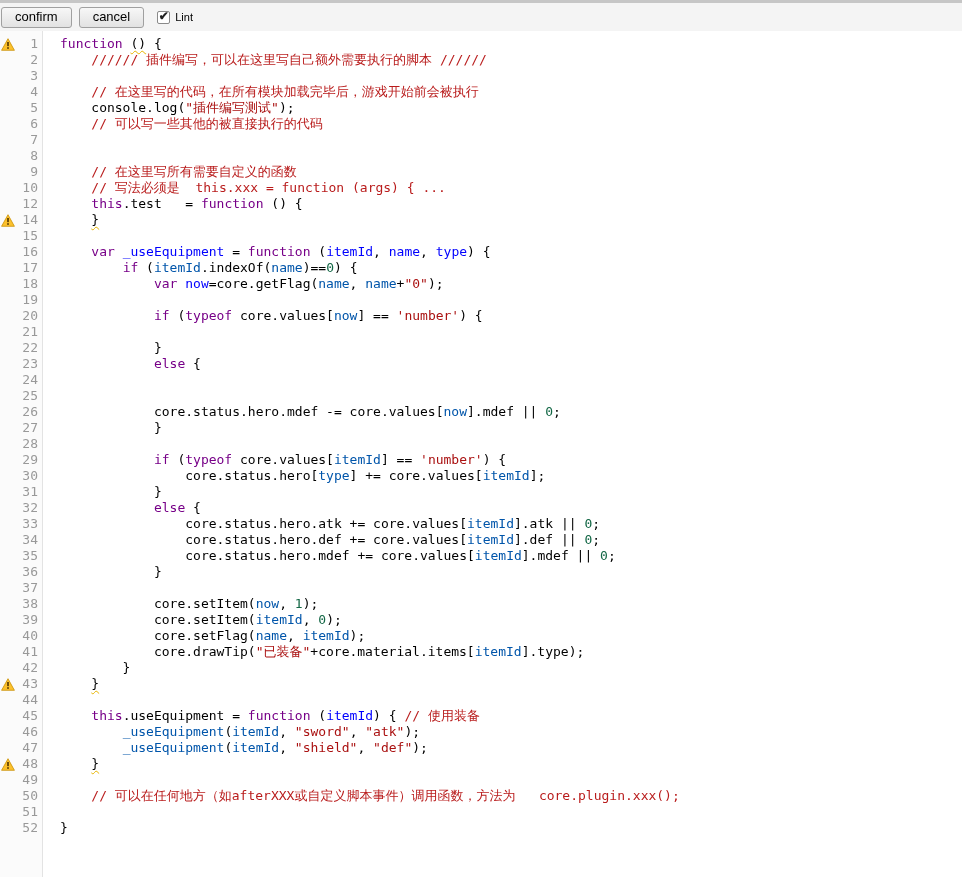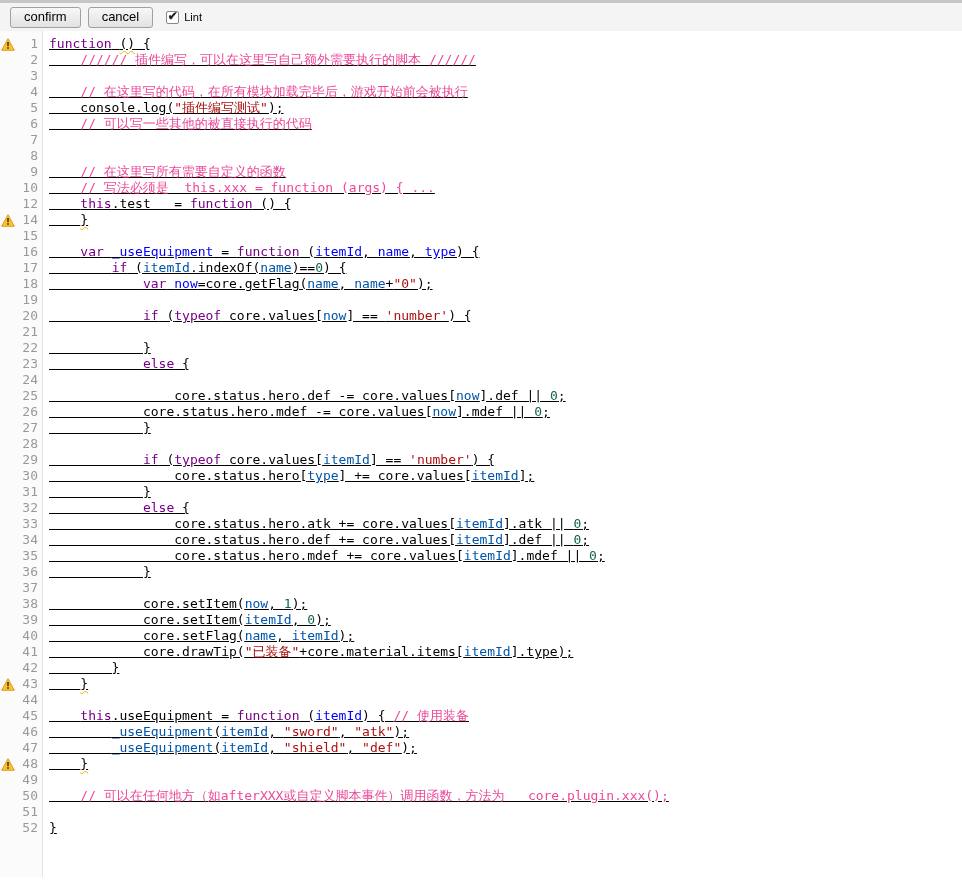--- a/index.html
+++ b/index.html
@@ -1,21 +1,21 @@
 <!DOCTYPE html>
 <html><head>
 <meta charset="utf-8">
 <style>
   * { margin:0; padding:0; box-sizing:border-box; }
   html,body { width:962px; height:880px; background:#fff; font-family:"Liberation Sans", sans-serif; overflow:hidden; }
 
   
   .toolbar {
     height:31px; background:#f4f4f4; border-top:3px solid #c6c6c6;
-    display:flex; align-items:center; padding-left:10px;
+    display:flex; align-items:center; padding-left:1px;
   }
   .btn {
     font-family:"Liberation Sans", sans-serif; font-size:13px; color:#000;
     background:linear-gradient(180deg,#f7f7f7,#e2e2e2);
     border:1px solid #a0a0a0; border-radius:3px;
     padding:2px 13px 3px 13px; margin-right:7px; height:21px; line-height:14px;
   }
   .lint-toggle { display:flex; align-items:center; margin-left:6px; cursor:default; }
   .cbx {
     width:13px; height:13px; border:1px solid #8a8a8a; background:#fff; border-radius:2px;
@@ -36,24 +36,24 @@
     position:absolute; left:0; top:0; bottom:0; width:43px;
     background:#fbfbfb; border-right:1px solid #e3e3e3;
   }
   .line { position:relative; display:flex; height:16px; line-height:16px; white-space:pre; }
   .g-icon { width:16px; flex:0 0 16px; display:flex; align-items:center; justify-content:center; }
   .g-icon svg { display:block; }
   .g-num {
     width:26px; flex:0 0 26px; text-align:right; padding-right:4px;
     color:#999; font-size:13px;
   }
-  .code { padding-left:7px; color:#000;text-decoration:underline; }
+  .code { padding-left:18px; color:#000; }
 
   .tk-k { color:#708; }          
-  .tk-c { color:#ec4899; }          
+  .tk-c { color:#b91c1c; }          
   .tk-s { color:#a11; }          
   .tk-n { color:#164; }          
   .tk-d { color:#00f; }          
   .tk-v { color:#05a; }          
   .tk-p { color:#000; }          
   .tk-w {
     color:#000;
     text-decoration-line:underline; text-decoration-style:wavy;
     text-decoration-color:#e7b400; text-decoration-thickness:1px;
     text-underline-offset:2px;
@@ -212,21 +212,20 @@
   </div>
 
   <div class="line">
     <span class="g-icon"></span>
     <span class="g-num">24</span>
   </div>
 
   <div class="line">
     <span class="g-icon"></span>
     <span class="g-num">25</span>
-    <span class="code"><span class="tk-p">                core.status.hero.def -= core.values[</span><span class="tk-v">now</span><span class="tk-p">].def || </span><span class="tk-n">0</span><span class="tk-p">;</span></span>
   </div>
 
   <div class="line">
     <span class="g-icon"></span>
     <span class="g-num">26</span>
     <span class="code"><span class="tk-p">            core.status.hero.mdef -= core.values[</span><span class="tk-v">now</span><span class="tk-p">].mdef || </span><span class="tk-n">0</span><span class="tk-p">;</span></span>
   </div>
 
   <div class="line">
     <span class="g-icon"></span>

